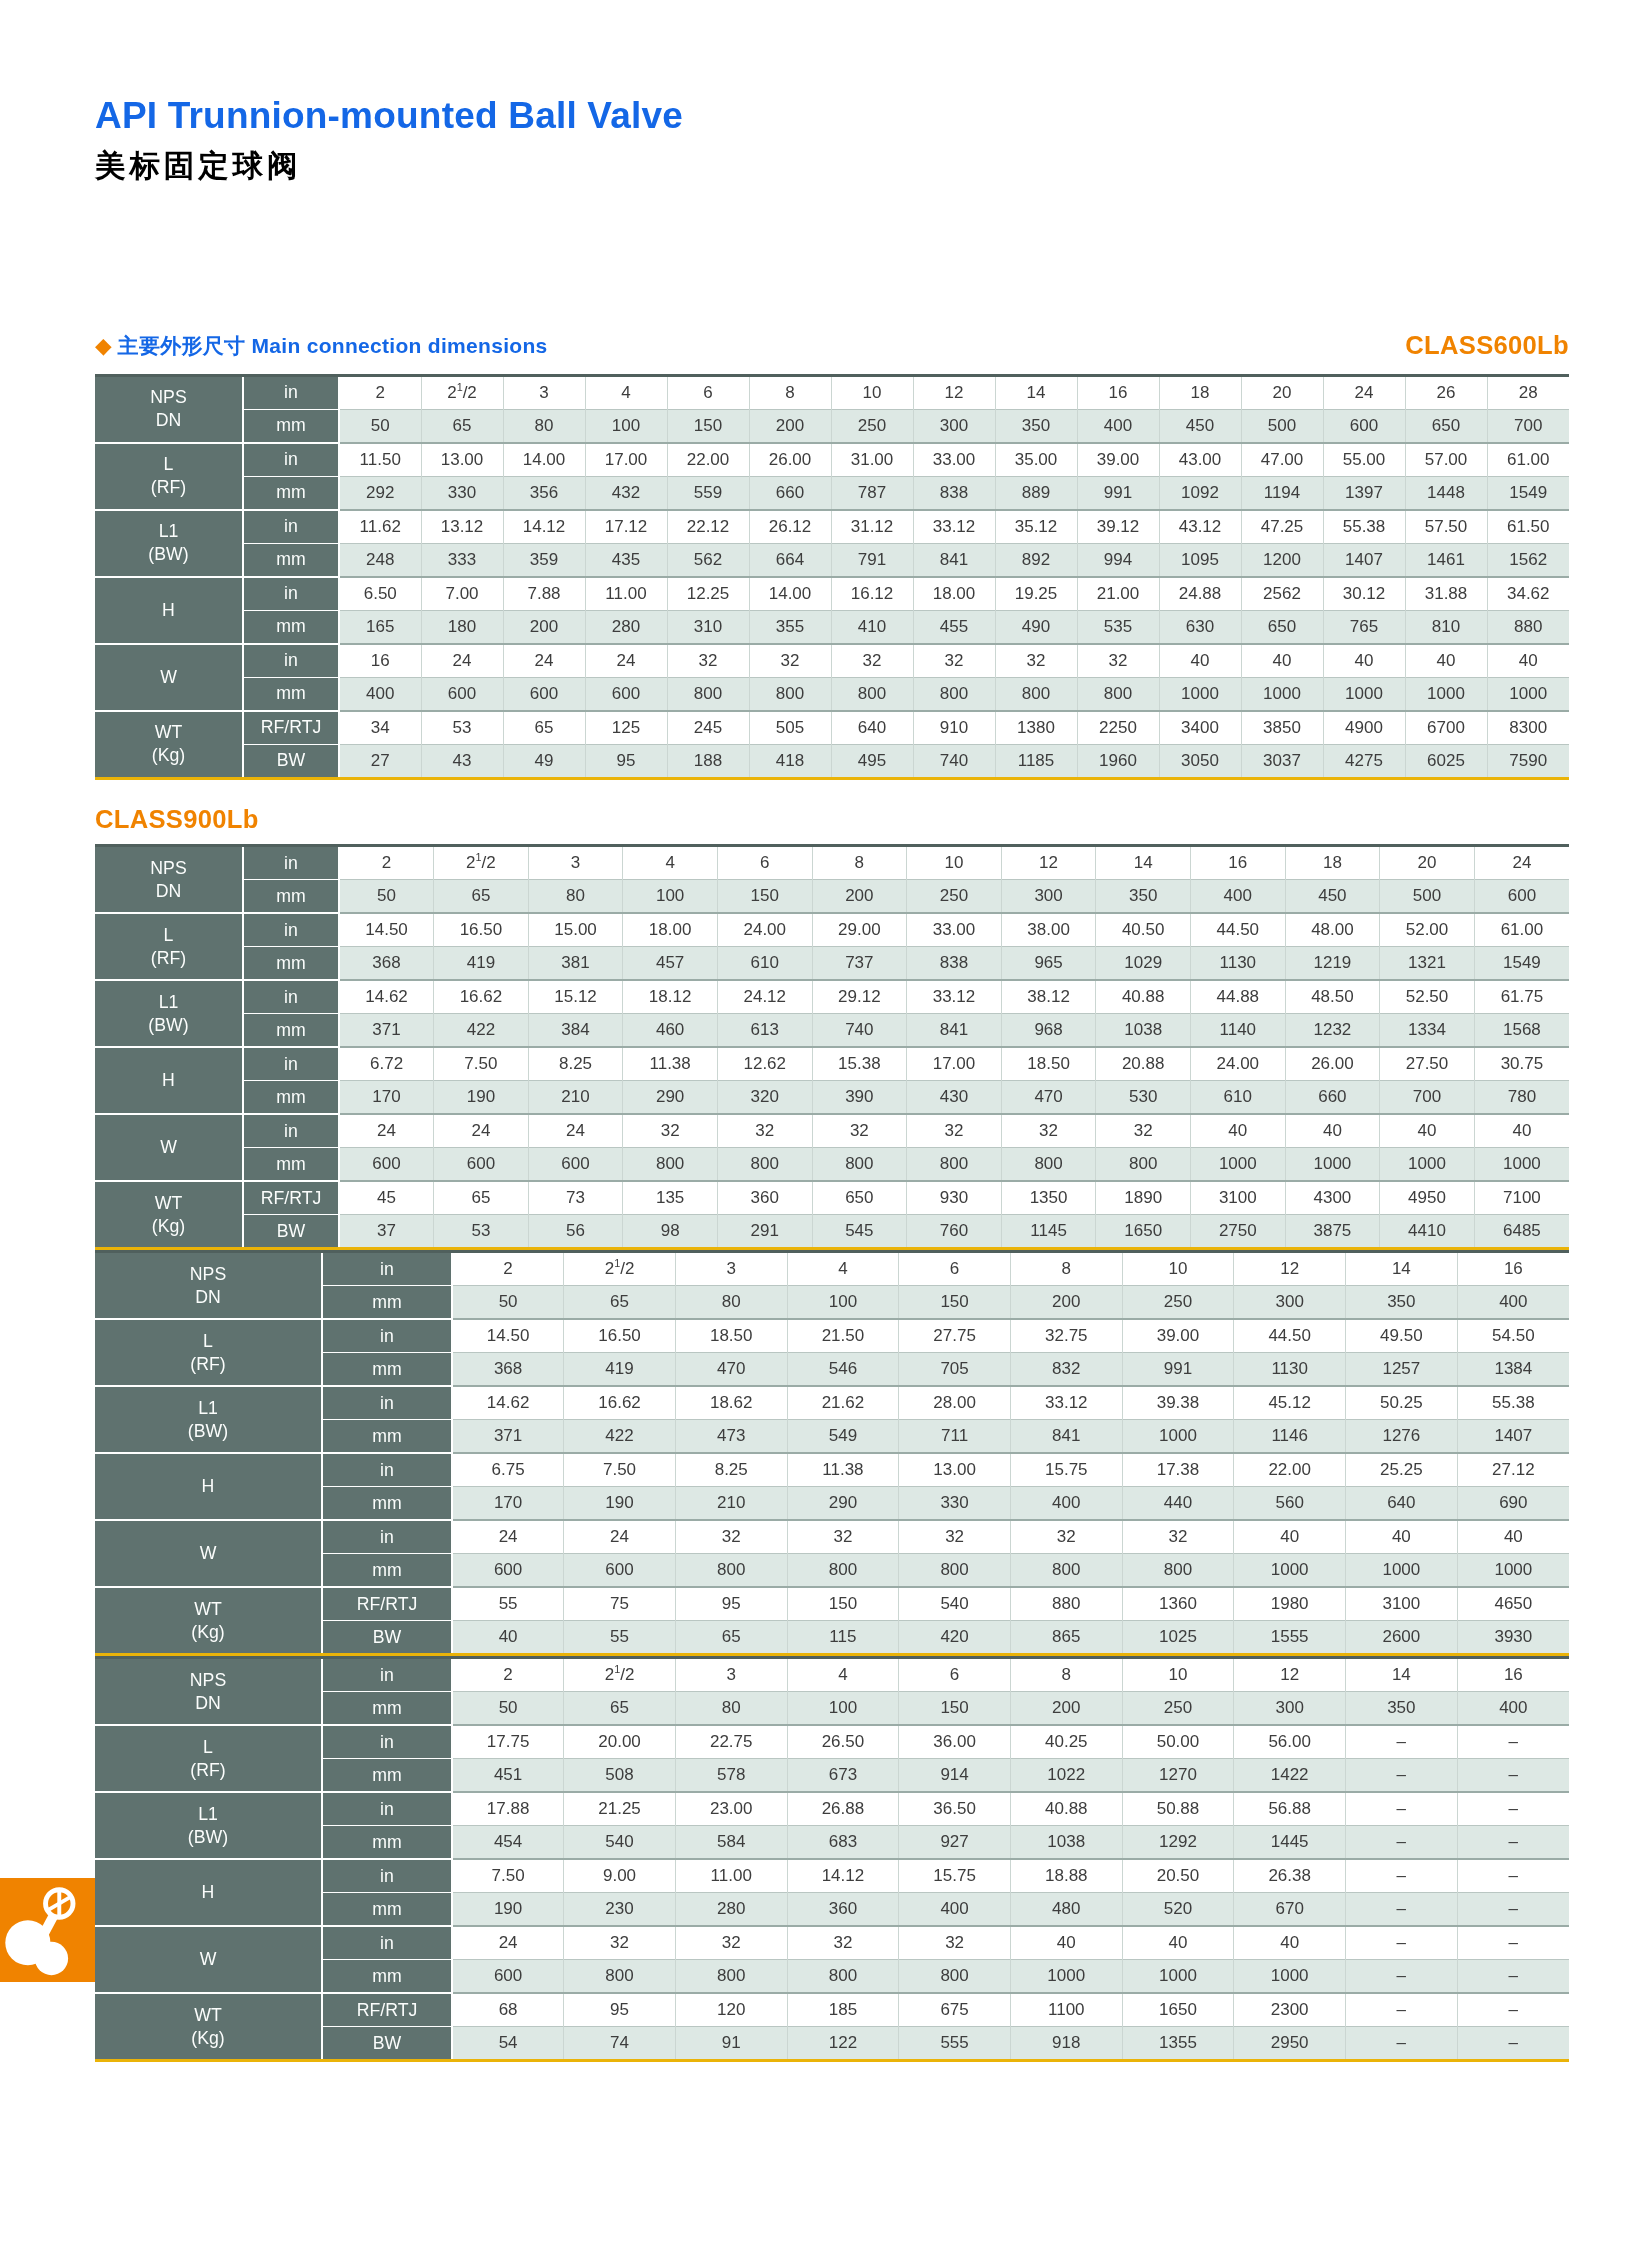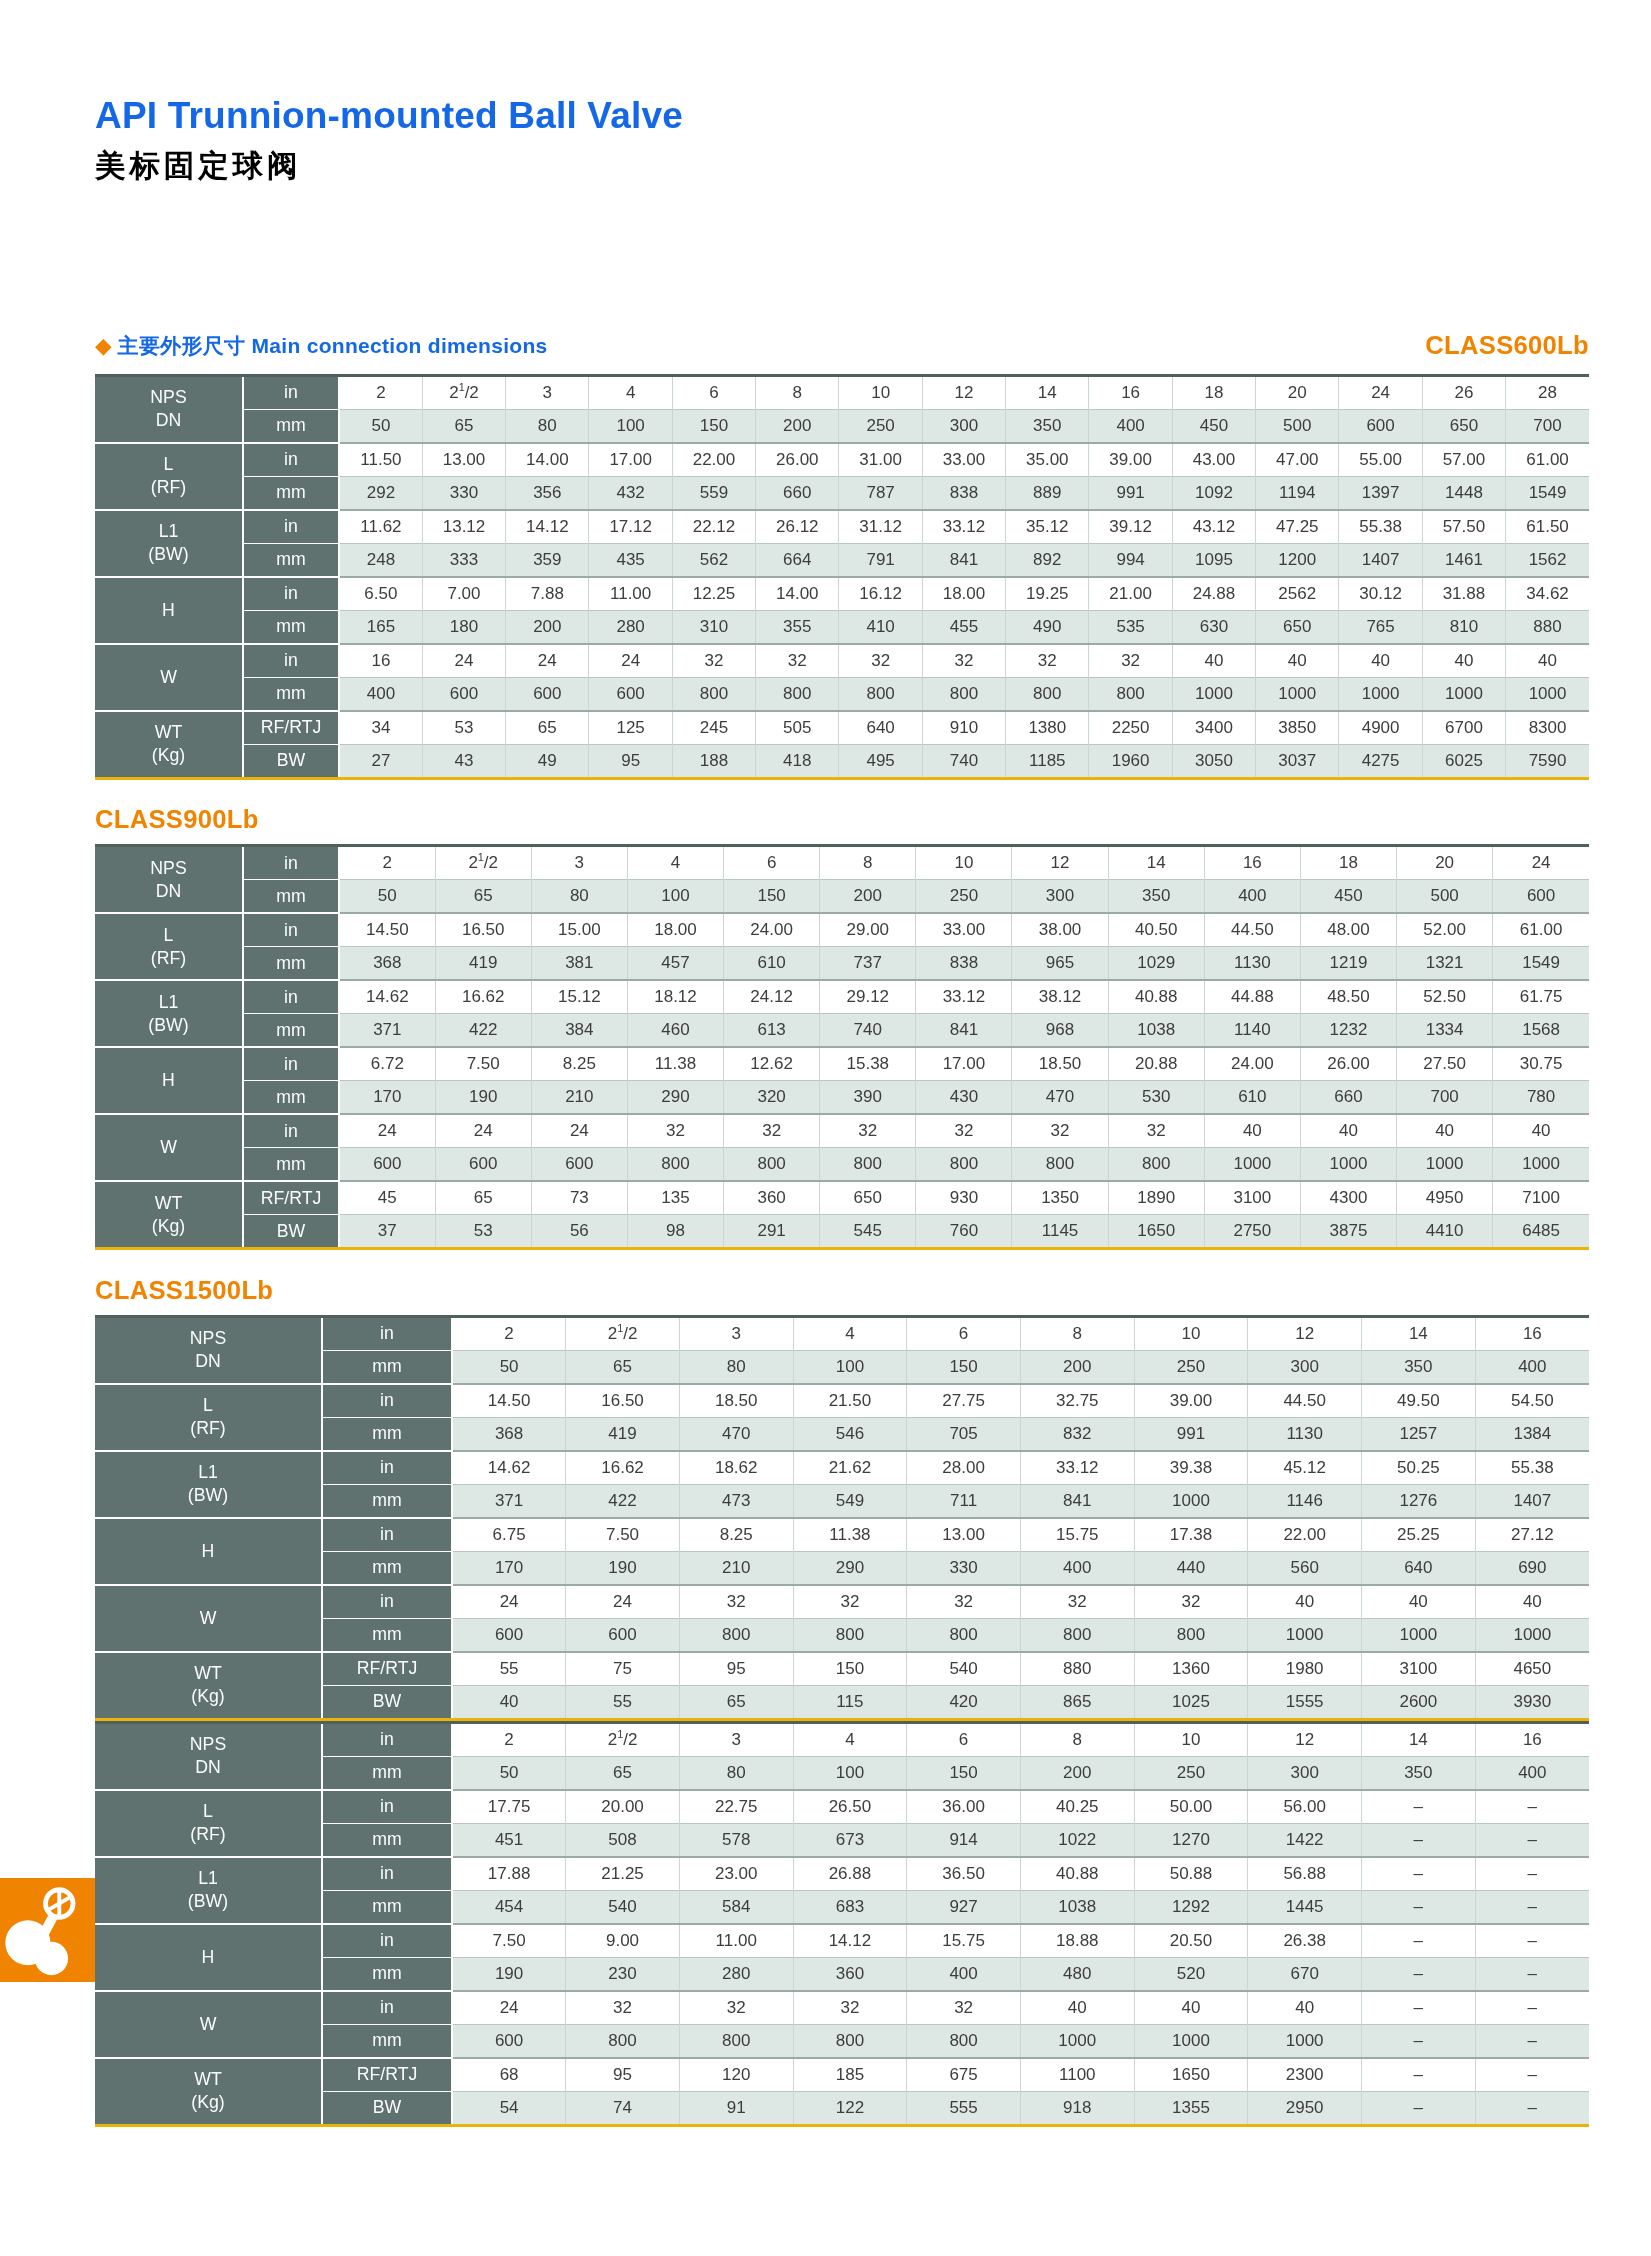--- a/index.html
+++ b/index.html
@@ -4,21 +4,21 @@
 <style>
   html,body{margin:0;padding:0;}
   body{
     width:1652px;height:2257px;
     background:#ffffff;
     font-family:"Liberation Sans","DejaVu Sans",sans-serif;
     position:relative;overflow:hidden;
     box-sizing:border-box;
     padding-top:97px;
   }
-  .content{padding:0 63px 0 95px;}
+  .content{padding:0 83px 0 95px;}
 
   .title-en{
     color:#1467e6;font-size:37px;font-weight:bold;
     margin:0;line-height:1.05;letter-spacing:0.2px;
   }
   .title-zh{
     color:#000000;font-size:30.5px;font-weight:700;
     margin:9.9px 0 0;letter-spacing:3.9px;
   }
 
@@ -551,21 +551,20 @@
             <td class="data shade">1650</td>
             <td class="data shade">2750</td>
             <td class="data shade">3875</td>
             <td class="data shade">4410</td>
             <td class="data shade">6485</td>
           </tr>
         </tbody>
       </table>
     </div>
 
-  <div class="class-label label-row">CLASS1500Lb</div>
   <div class="head-wide">
       <table class="dim-table">
         <colgroup>
           <col class="c-lab">
           <col class="c-unit">
           <col>
           <col>
           <col>
           <col>
           <col>

